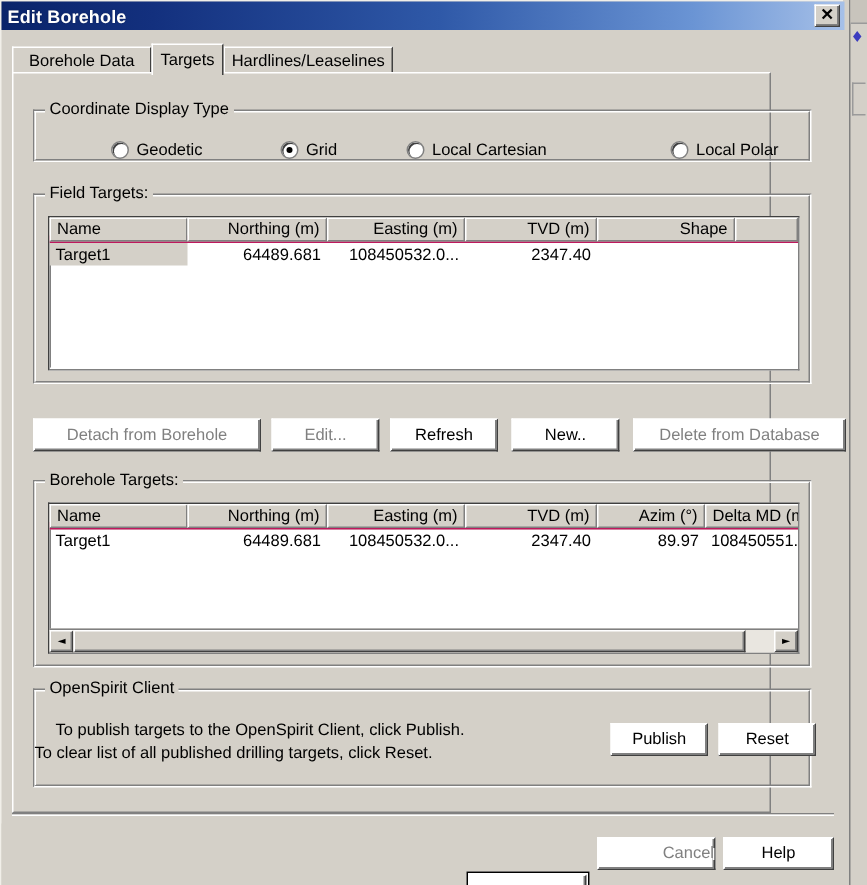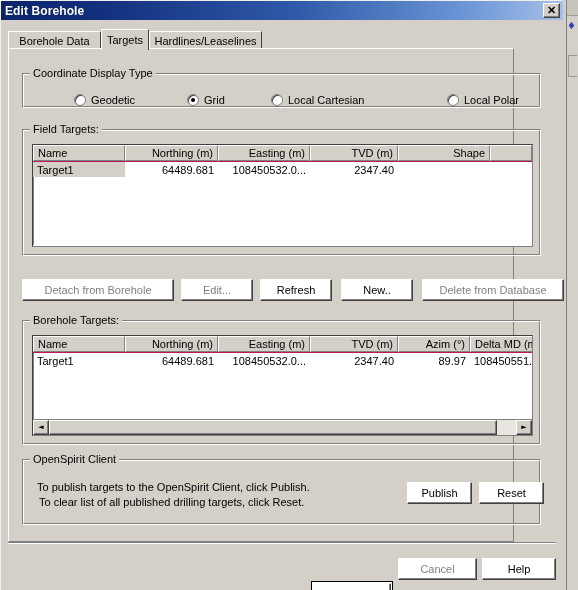--- a/index.html
+++ b/index.html
@@ -386,39 +386,39 @@
           <div class="sb-btn">►</div>
         </div>
       </div>
     </div>
 
     <div class="groupbox" style="left:13px; top:410px; width:519px; height:66px;">
       <div class="groupbox-inner"></div>
       <div class="group-label">OpenSpirit Client</div>
 
       <div class="os-text" style="left:14px; top:20px;">To publish targets to the OpenSpirit Client, click Publish.</div>
-      <div class="os-text" style="left:16px; top:35px;">To clear list of all published drilling targets, click Reset.</div>
+      <div class="os-text" style="left:0; top:35px;">To clear list of all published drilling targets, click Reset.</div>
 
       <div class="btn" style="left:384px; top:22px; width:65px; height:22px;">
         <span>Publish</span>
       </div>
       <div class="btn" style="left:456px; top:22px; width:65px; height:22px;">
         <span>Reset</span>
       </div>
     </div>
 
   </div>
 
   <div id="bottom-sep"></div>
   <div id="bottombar">
     <div class="btn default" style="left:310px; top:8px; width:82px; height:32px;margin-top:24px;">
       <div class="btn-inner"></div>
       <span>Close</span>
     </div>
-    <div class="btn disabled" style="left:397px; top:9px; width:79px; height:22px;">
+    <div class="btn disabled" style="left:397px; top:9px; width:79px; height:22px;justify-content:flex-end;">
       <span>Cancel</span>
     </div>
     <div class="btn" style="left:481px; top:9px; width:74px; height:22px;">
       <span>Help</span>
     </div>
   </div>
 
 </div>
 
 </body></html>

